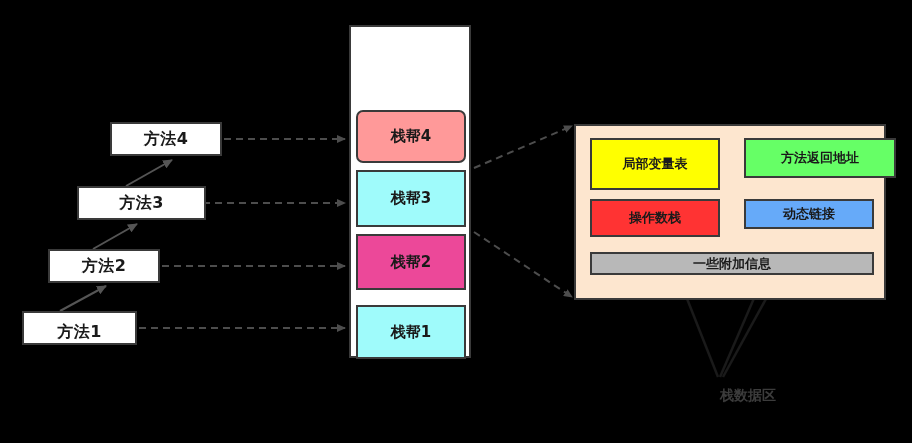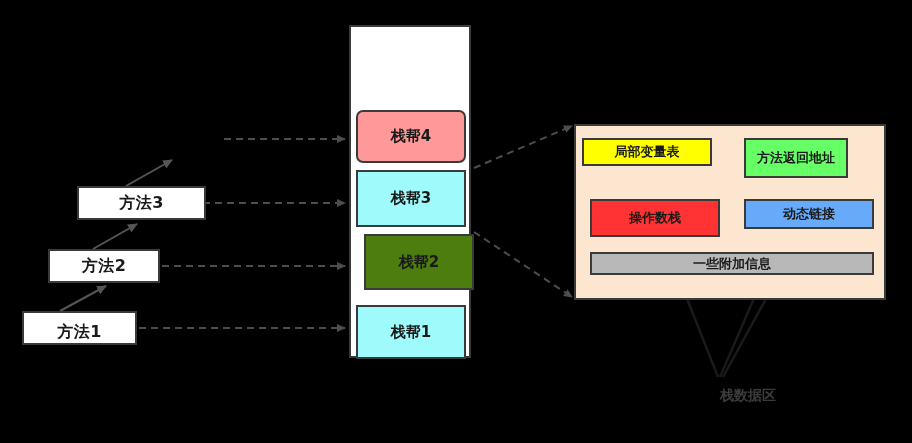--- a/index.html
+++ b/index.html
@@ -118,50 +118,53 @@
       <line x1="474" y1="232" x2="572" y2="297" stroke="#4d4d4d" stroke-width="2" stroke-dasharray="7,5" marker-end="url(#arrowDashed)"></line>
     </g>
 
     <g>
       <line x1="718" y1="377" x2="682" y2="286" stroke="#1a1a1a" stroke-width="2.5" marker-end="url(#arrowSolid)"></line>
       <line x1="720" y1="377" x2="806" y2="178" stroke="#1a1a1a" stroke-width="2.5" marker-end="url(#arrowSolid)"></line>
       <line x1="723" y1="377" x2="800" y2="237" stroke="#1a1a1a" stroke-width="2.5" marker-end="url(#arrowSolid)"></line>
     </g>
   </svg>
 
+  <div class="method-box" style="left:110px; top:122px; width:112px; height:34px;">
+    <span>方法4</span>
+  </div>
   <div class="method-box" style="left:77px; top:186px; width:129px; height:34px;">
     <span>方法3</span>
   </div>
   <div class="method-box" style="left:48px; top:249px; width:112px; height:34px;">
     <span>方法2</span>
   </div>
   <div class="method-box" style="left:22px; top:311px; width:115px; height:34px;align-items:flex-end;">
     <span>方法1</span>
   </div>
 
   <div id="stack-container">
     <div class="stack-frame" style="top:83px; height:53px; background:#ff9999;border-radius:7px;">
       <span>栈帮4</span>
     </div>
     <div class="stack-frame" style="top:143px; height:57px; background:#9ffbfb;">
       <span>栈帮3</span>
     </div>
-    <div class="stack-frame" style="top:207px; height:56px; background:#4d7c0f;margin-left:8px;">
+    <div class="stack-frame" style="top:207px; height:56px; background:#ec4899;">
       <span>栈帮2</span>
     </div>
     <div class="stack-frame" style="top:278px; height:54px; background:#9ffbfb;">
       <span>栈帮1</span>
     </div>
   </div>
 
   <div id="frame-data-panel">
-    <div class="data-cell" style="left:6px; top:12px; width:130px; height:28px; background:#ffff00;">
+    <div class="data-cell" style="left:14px; top:12px; width:130px; height:52px; background:#ffff00;">
       <span>局部变量表</span>
     </div>
-    <div class="data-cell" style="left:168px; top:12px; width:104px; height:40px; background:#66ff66;">
+    <div class="data-cell" style="left:168px; top:12px; width:152px; height:40px; background:#66ff66;">
       <span>方法返回地址</span>
     </div>
     <div class="data-cell" style="left:14px; top:73px; width:130px; height:38px; background:#ff3333;">
       <span>操作数栈</span>
     </div>
     <div class="data-cell" style="left:168px; top:73px; width:130px; height:30px; background:#66aaf9;">
       <span>动态链接</span>
     </div>
     <div class="data-cell" style="left:14px; top:126px; width:284px; height:23px; background:#b8b8b8;">
       <span>一些附加信息</span>

